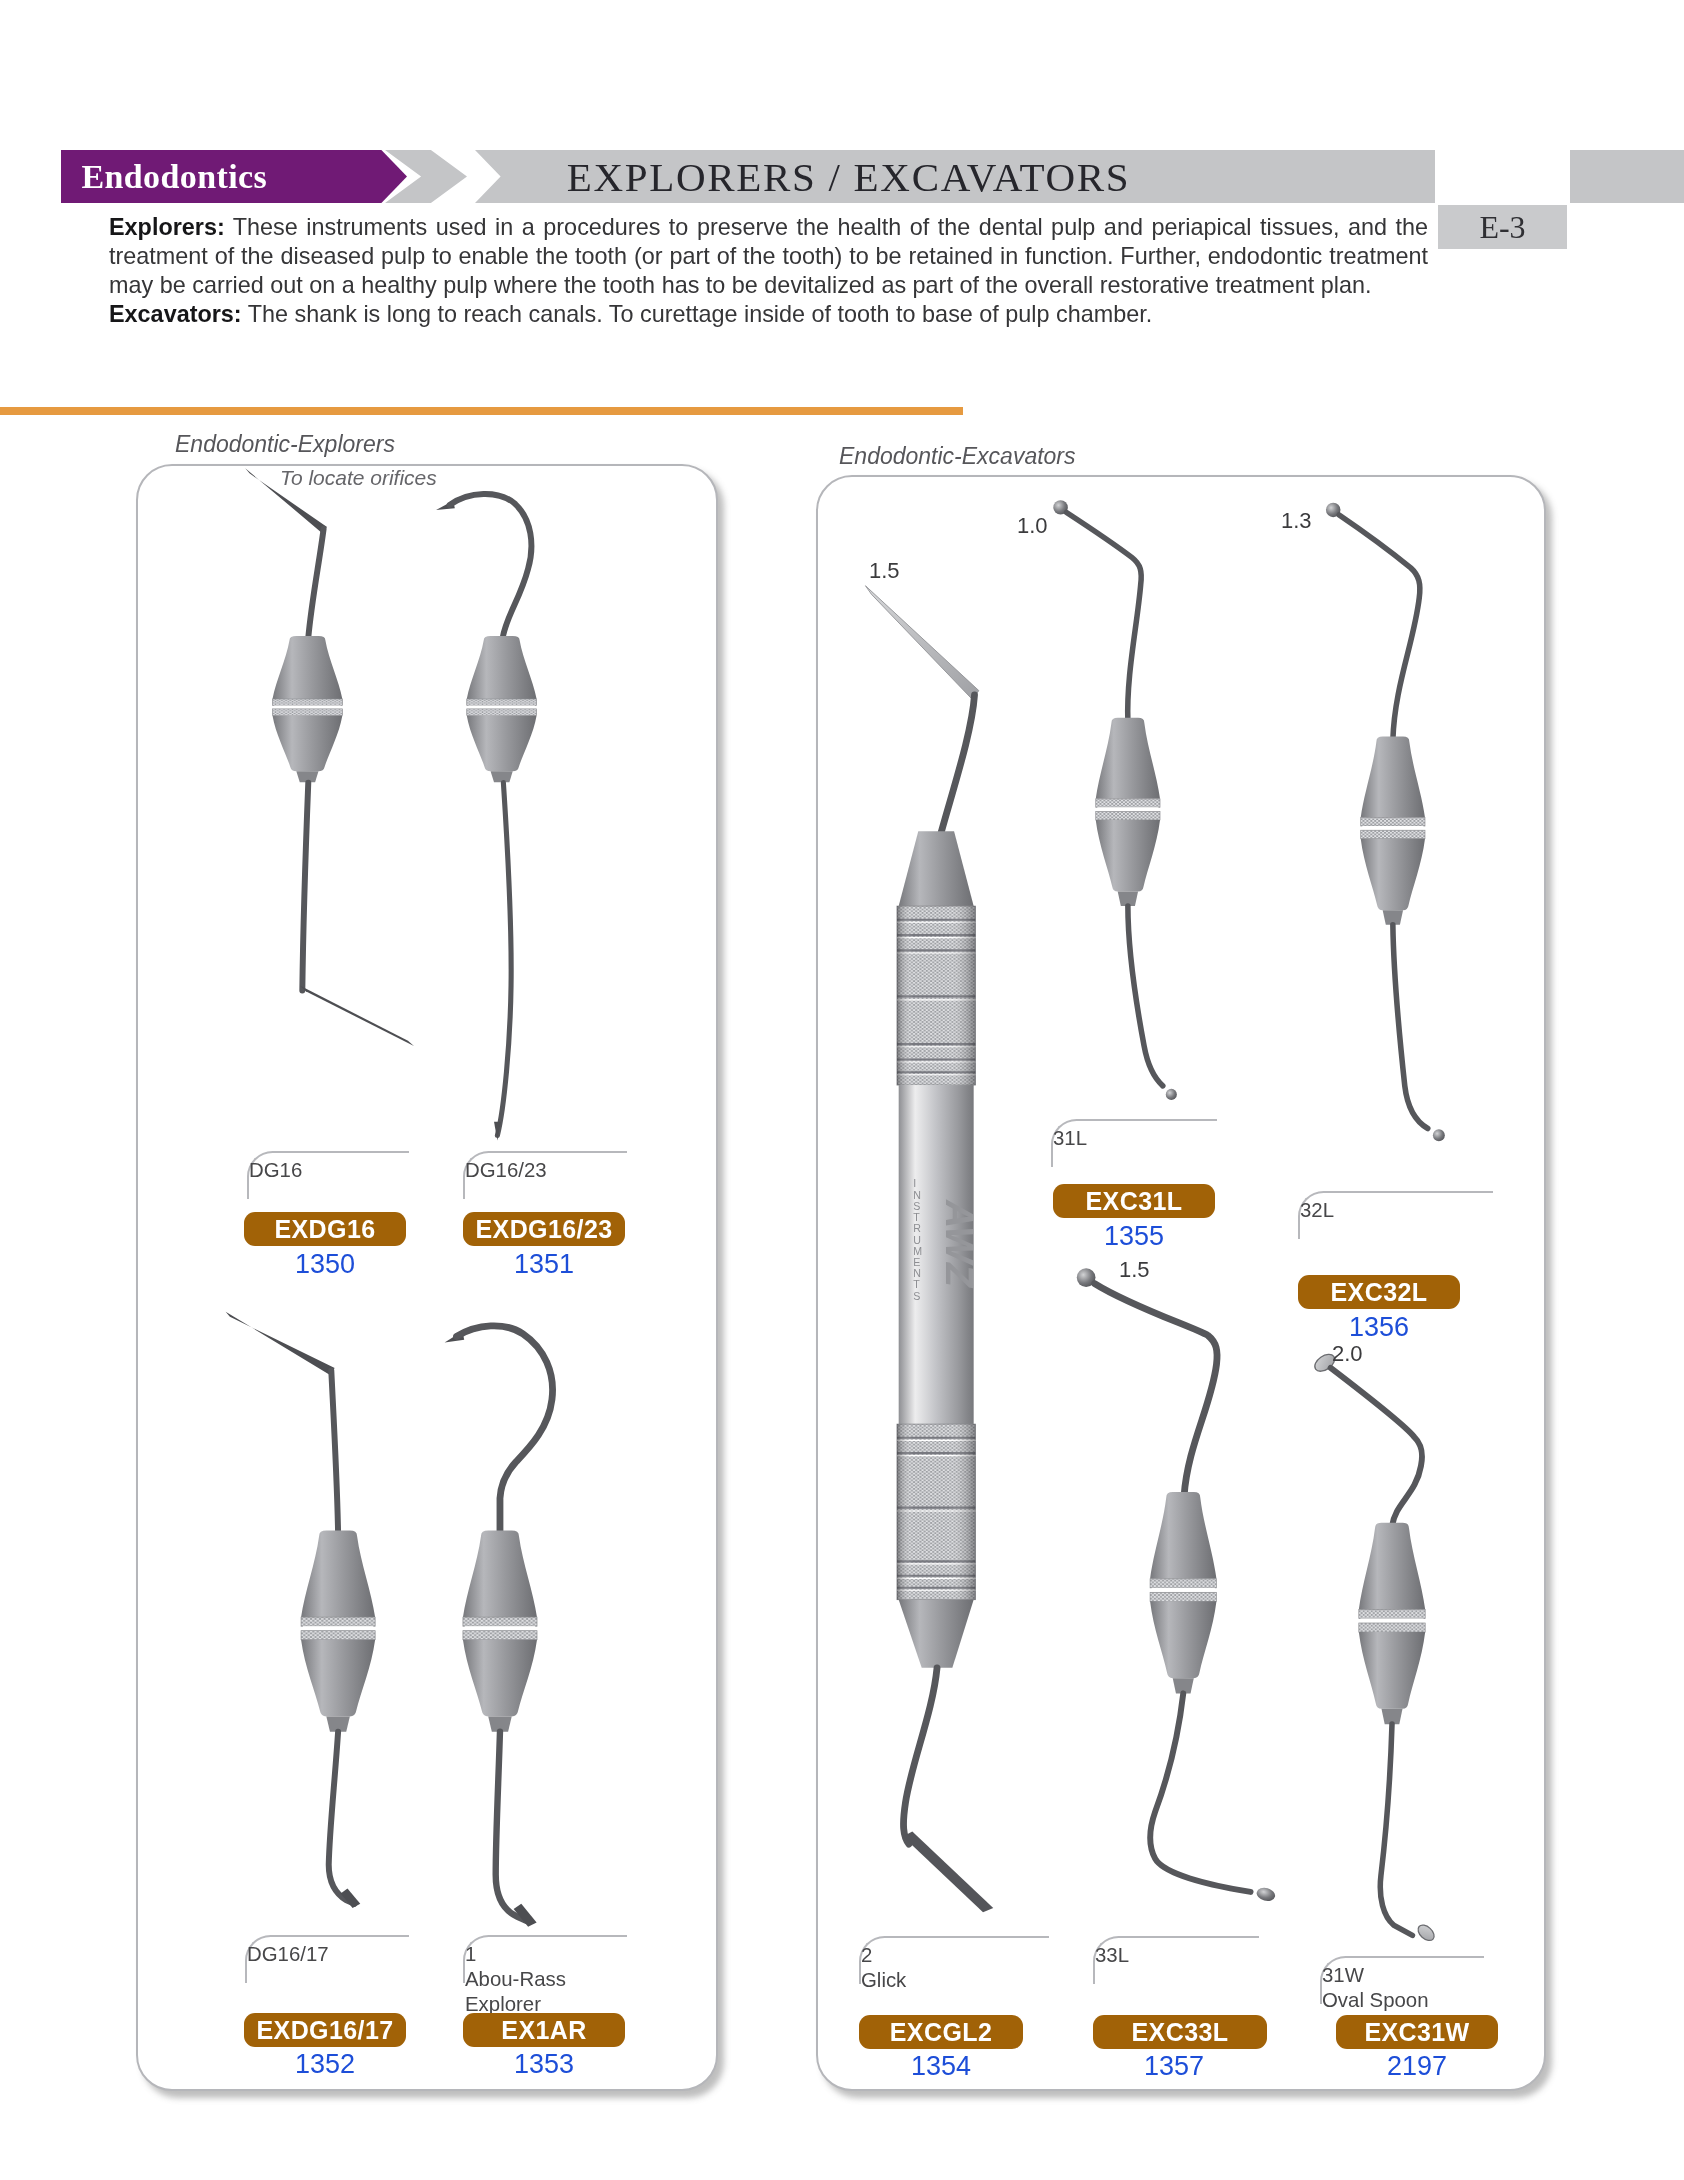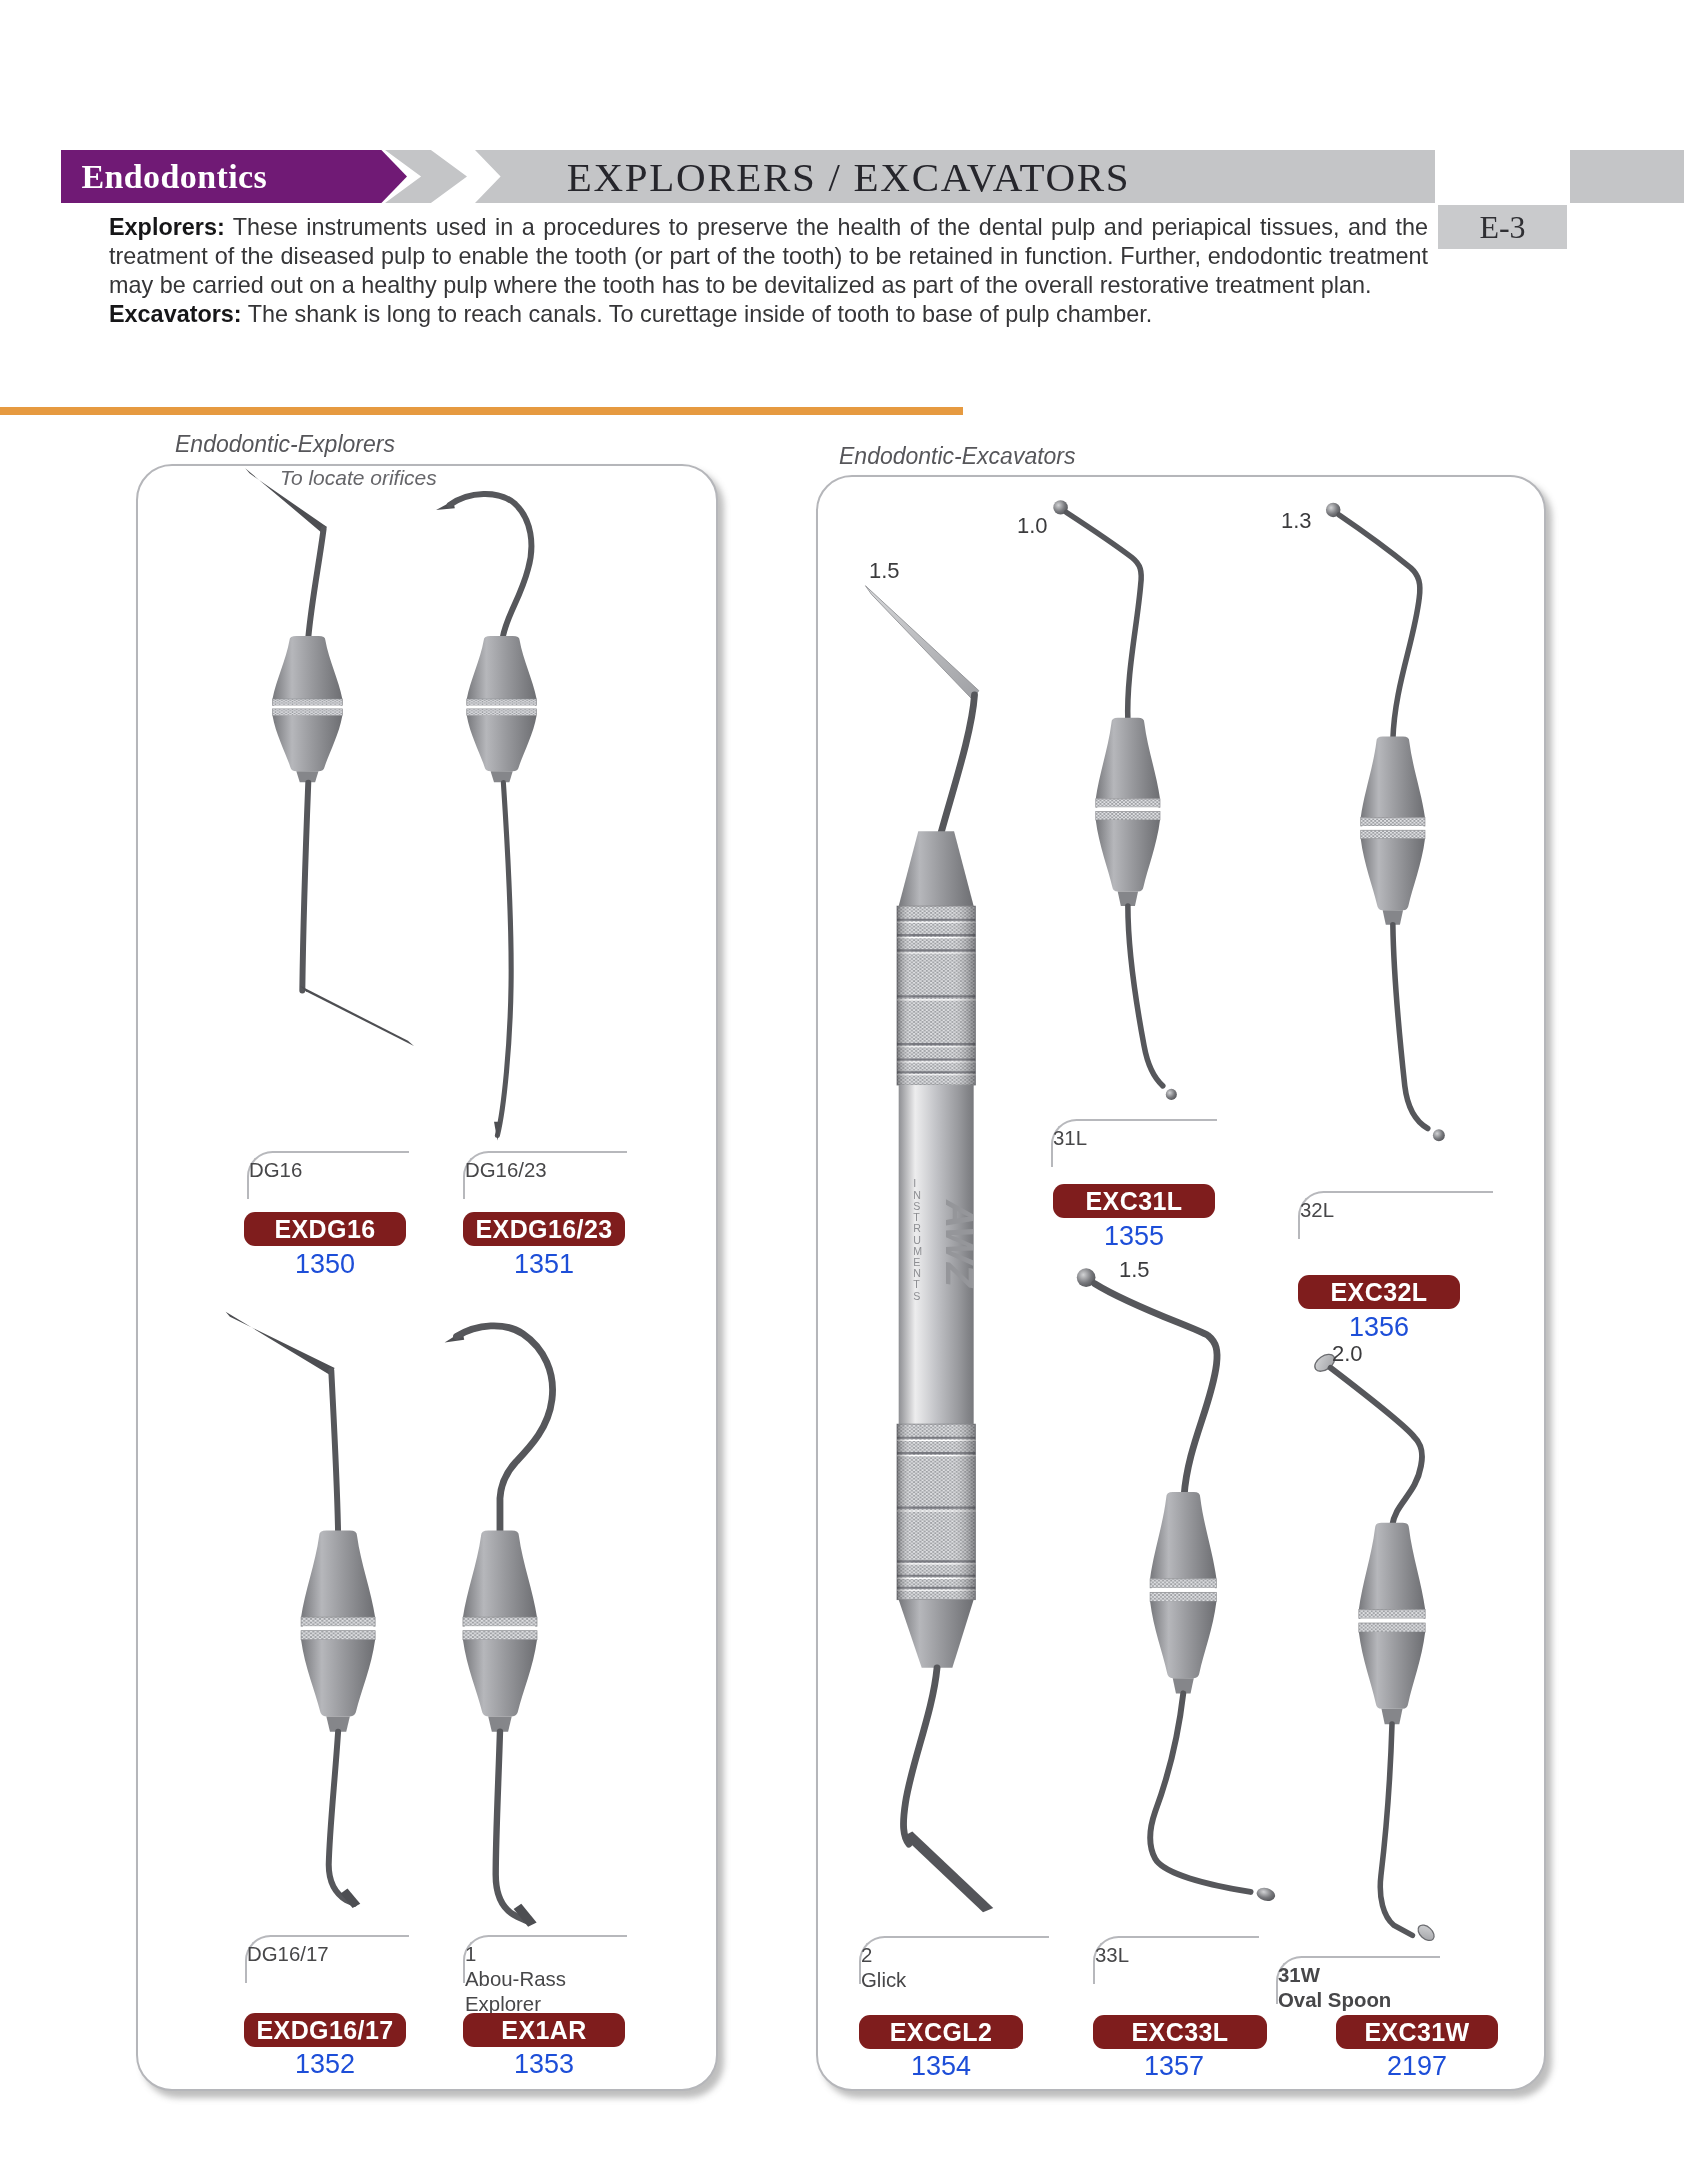--- a/index.html
+++ b/index.html
@@ -29,21 +29,21 @@
   
   .panel{position:absolute;background:#fff;border:2.6px solid #b5b6ba;border-radius:36px;
          box-shadow:6px 6.8px 6.8px rgba(110,110,110,.45);}
   .panel-label{position:absolute;font-size:23px;font-style:italic;color:#56565a;}
   .panel-note{position:absolute;font-size:21px;font-style:italic;color:#66666a;}
   
   .bk{position:absolute;height:46px;border-top:2.6px solid #b7b8bc;border-left:2.6px solid #b7b8bc;
       border-top-left-radius:25.6px;}
   .bk .bl{position:relative;top:5.1px;width:100%;font-size:20.4px;color:#474749;line-height:25px;}
   .bk .bl span{display:block;}
-  .pill{position:absolute;height:34px;background:#7f1d1d;border-radius:11px;color:#fff;
+  .pill{position:absolute;height:34px;background:#a16207;border-radius:11px;color:#fff;
         font-weight:bold;font-size:25px;letter-spacing:0.4px;display:flex;align-items:center;justify-content:center;}
   .pnum{position:absolute;font-size:27px;color:#1d4ed8;text-align:center;}
   .anno{position:absolute;font-size:22px;color:#3b3b3d;}
   svg{position:absolute;}
   svg .shaft{fill:none;stroke:#56575b;stroke-linecap:round;}
 </style>
 </head>
 <body>
 
 <div class="page">
@@ -276,21 +276,21 @@
   <div class="pnum" style="left:1298px;top:1312px;width:162px;">1356</div>
 
   <div class="bk" style="left:1093px;top:1936px;width:164px;">
     <div class="bl">
         <span>33L</span>
       </div>
   </div>
   <div class="pill" style="left:1093px;top:2015px;width:174px;">EXC33L</div>
   <div class="pnum" style="left:1093px;top:2051px;width:162px;">1357</div>
 
-  <div class="bk" style="left:1276px;top:1956px;width:162px;font-weight:bold;">
+  <div class="bk" style="left:1320px;top:1956px;width:162px;">
     <div class="bl">
       <span>31W</span>
       <span>Oval Spoon</span>
     </div>
   </div>
   <div class="pill" style="left:1336px;top:2015px;width:162px;">EXC31W</div>
   <div class="pnum" style="left:1336px;top:2051px;width:162px;">2197</div>
 
 </div>
 

